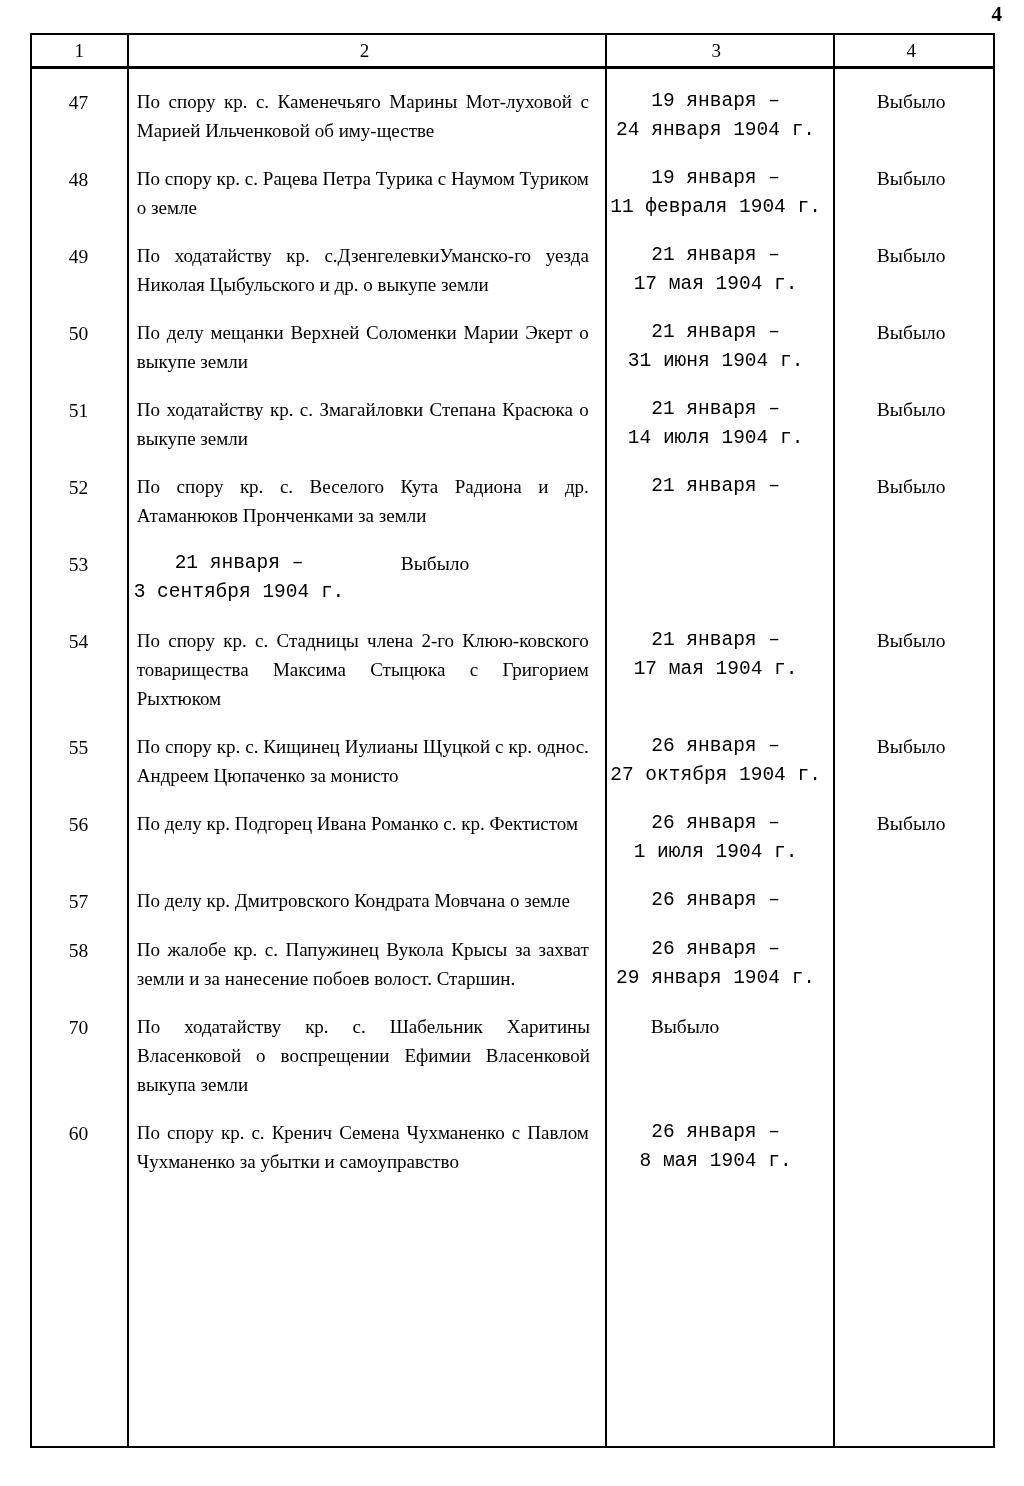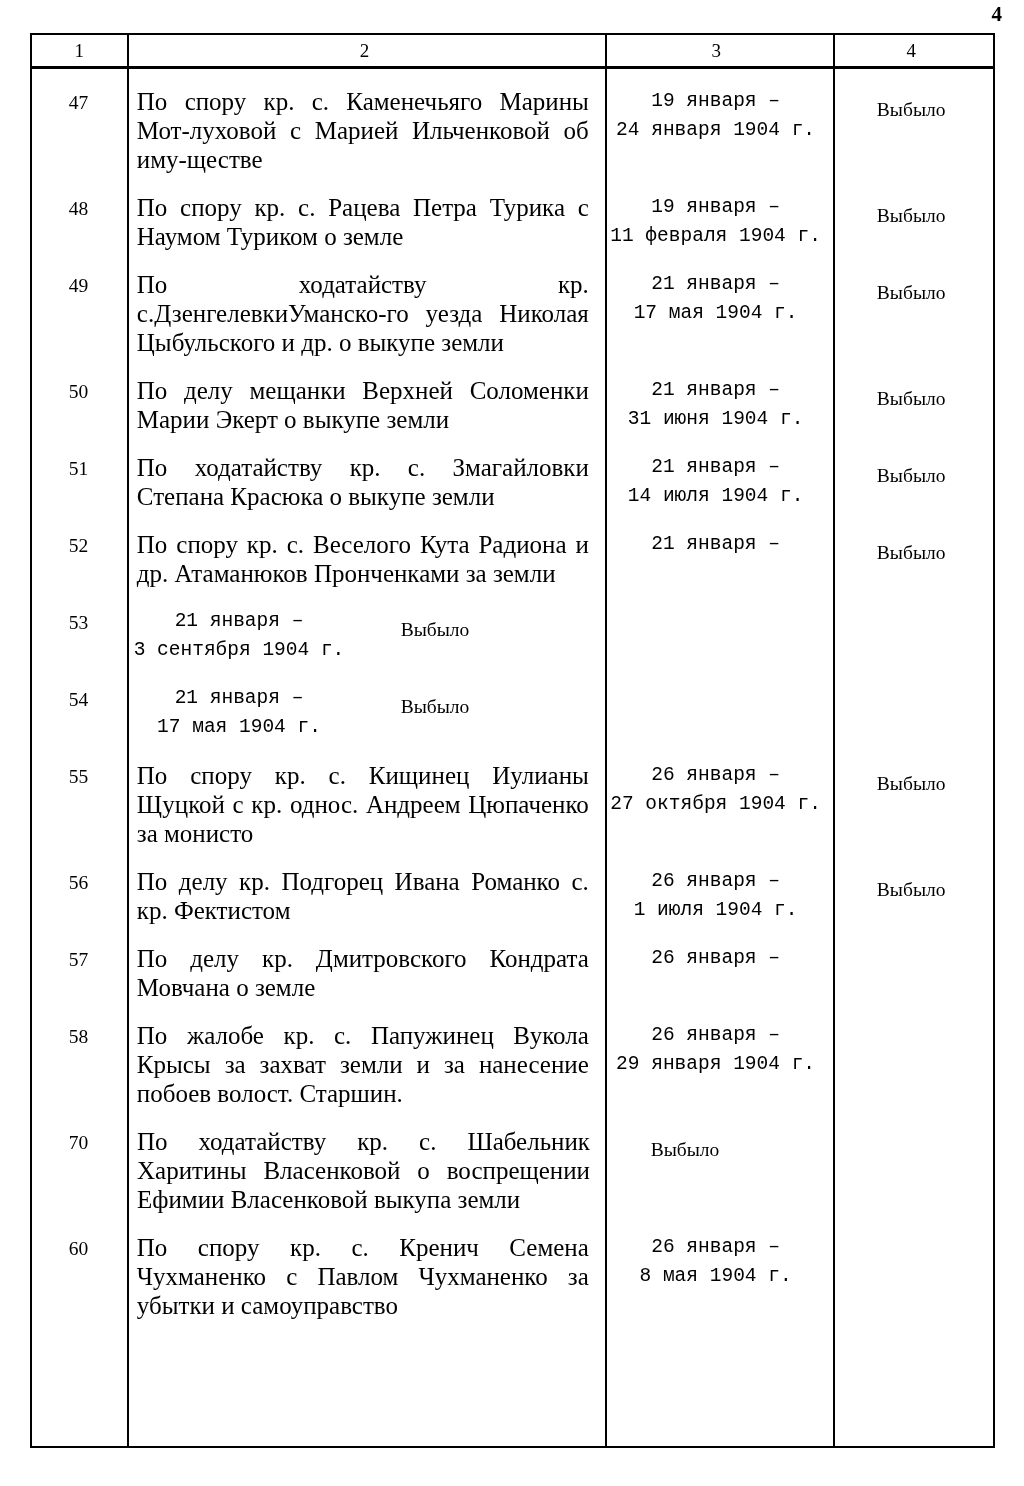--- a/index.html
+++ b/index.html
@@ -106,38 +106,37 @@
     width: 93px;
     text-align: center;
     font-size: 19.5px;
     line-height: 29px;
     padding-top: 1px;
   }
   .cell.subject {
     width: 478px;
     padding-left: 12px;
     padding-right: 13px;
-    font-size: 25px;
+    font-size: 19px;
     line-height: 29px;
     text-align: justify;
     text-align-last: left;
     hyphens: manual;
   }
   .cell.dates {
     width: 228px;
     text-align: center;
     font-size: 19.5px;
     line-height: 29px;
   }
   .cell.status {
     width: 164px;
     text-align: center;
     font-size: 19.5px;
     line-height: 29px;
-    margin-top: 8px;
   }
   .dates .dline { display: block; white-space: nowrap; font-family: Liberation Mono, monospace; }
 </style>
 </head>
 <body>
 
 <div class="page-number">4</div>
 
 <div class="register-table">
 
@@ -211,20 +210,21 @@
       <div class="row">
         <div class="cell num">53</div>
         <div class="cell dates">
           <span class="dline">21 января –</span>
           <span class="dline">3 сентября 1904 г.</span>
         </div>
         <div class="cell status">Выбыло</div>
       </div>
       <div class="row">
         <div class="cell num">54</div>
+        <div class="cell subject">По спору  кр. с. Стадницы члена 2-го Клюю-ковского товарищества Максима Стыцюка  с Григорием Рыхтюком</div>
         <div class="cell dates">
           <span class="dline">21 января –</span>
           <span class="dline">17 мая 1904 г.</span>
         </div>
         <div class="cell status">Выбыло</div>
       </div>
       <div class="row">
         <div class="cell num">55</div>
         <div class="cell subject">По спору  кр. с.  Кищинец Иулианы Щуцкой с кр. однос. Андреем Цюпаченко за монисто</div>
         <div class="cell dates">

